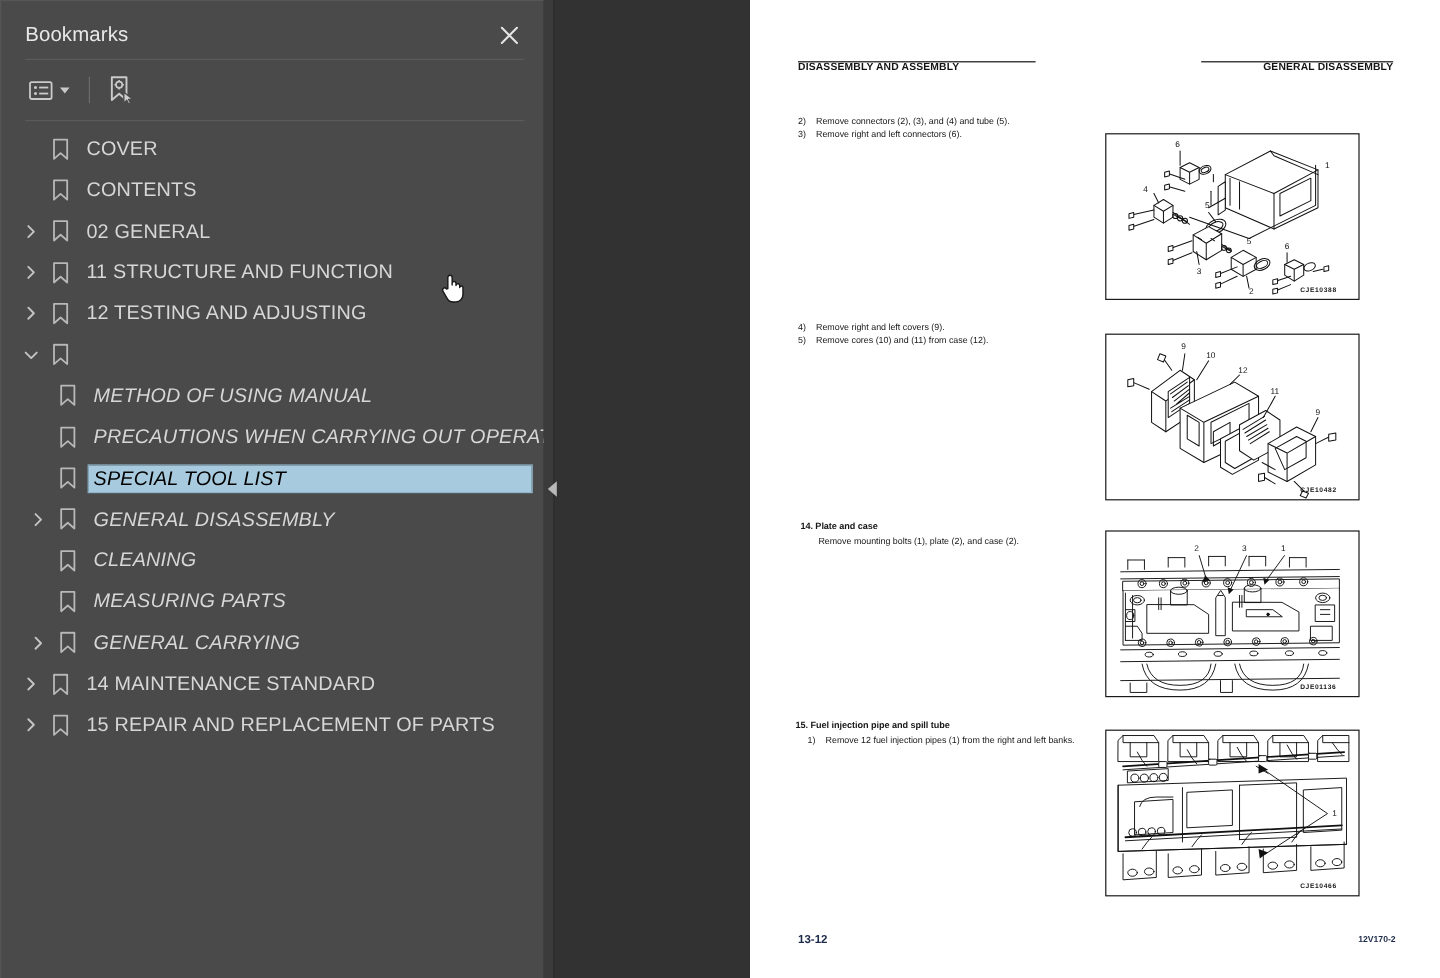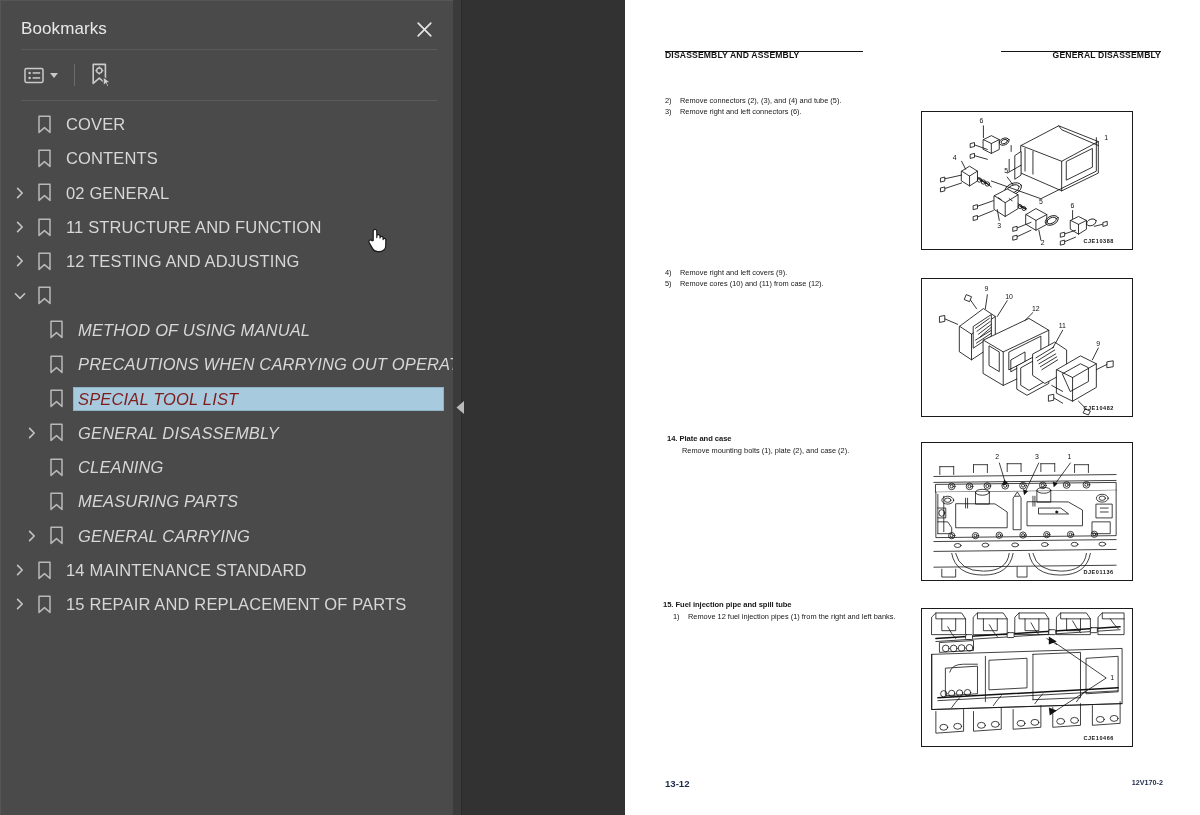--- a/index.html
+++ b/index.html
@@ -134,29 +134,29 @@
     color: #d7d7d7;
     font-size: 16.5px;
     letter-spacing: .15px;
     white-space: nowrap;
     padding-left: 9px;
     padding-right: 8px;
     line-height: 22px;
   }
   .bm-row.selected .bm-label {
     background: #a8cade;
-    color: #7f1d1d;
+    color: #000000;
     outline: 1px solid #8fb4c8;
     padding-left: 4px;
     margin-left: 5px;
     flex: 1;
   }
 
   
-  .lvl0 { padding-left: 8px; }
+  .lvl0 { padding-left: 14px; }
   .lvl1 { padding-left: 20px; font-style: italic; }
 
   
   #sidebar-edge {
     width: 8px;
     background: #3b3b3b;
     position: relative;
     flex: 0 0 8px;
   }
   #collapse-handle {

